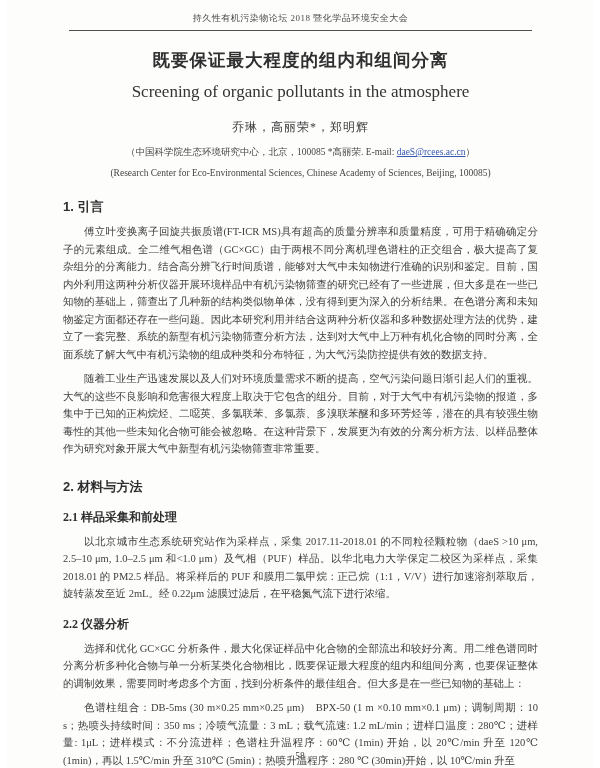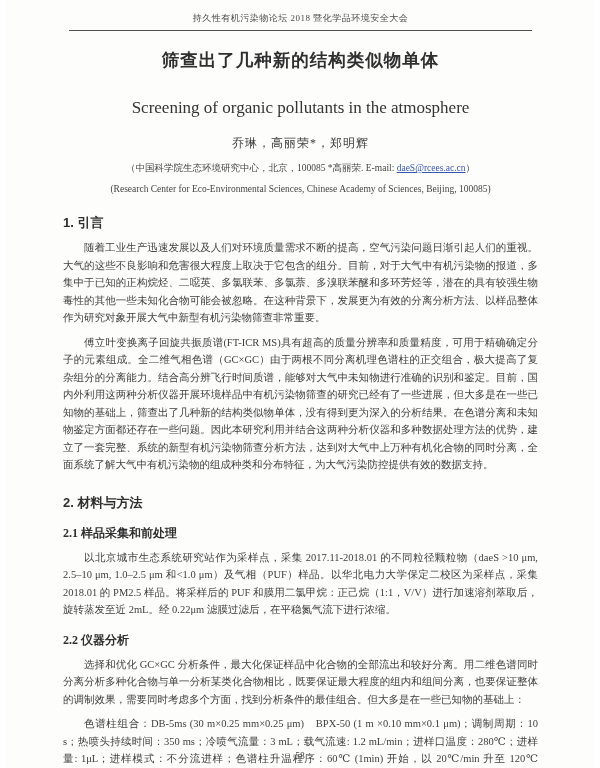--- a/index.html
+++ b/index.html
@@ -31,21 +31,21 @@
     margin-top: 17px;
     text-align: center;
     font-family: "Liberation Sans", "DejaVu Sans", sans-serif;
     font-size: 17.5px;
     font-weight: 700;
     color: #2f2f2f;
     letter-spacing: 1px;
   }
 
   .title-en {
-    margin-top: 26px;
+    margin-top: 10px;
     text-align: center;
     font-family: "Liberation Serif", "DejaVu Serif", serif;
     font-size: 17px;
     font-weight: 400;
     color: #343434;
   }
 
   .authors {
     margin-top: 17px;
     text-align: center;
@@ -97,37 +97,37 @@
 </style>
 </head>
 <body>
 
 <div class="page">
 
   <div class="running-head">
     <span>持久性有机污染物论坛 2018 暨化学品环境安全大会</span>
   </div>
 
-  <h1 class="title-zh">筛查出了几种新的结构类似物单体</h1>
+  <h1 class="title-zh">既要保证最大程度的组内和组间分离</h1>
 
   <h2 class="title-en">Screening of organic pollutants in the atmosphere</h2>
 
   <div class="authors">乔琳，高丽荣*，郑明辉</div>
 
   <div class="affil affil-zh">
     <span>（中国科学院生态环境研究中心，北京，100085 *高丽荣. E-mail: </span><a href="#" class="email-link">daeS@rcees.ac.cn</a><span>）</span>
   </div>
 
   <div class="affil affil-en">(Research Center for Eco-Environmental Sciences, Chinese Academy of Sciences, Beijing, 100085)</div>
 
   <h3 class="sec-h1">1. 引言</h3>
 
+  <p class="body-text">傅立叶变换离子回旋共振质谱(FT-ICR MS)具有超高的质量分辨率和质量精度，可用于精确确定分子的元素组成。全二维气相色谱（GC×GC）由于两根不同分离机理色谱柱的正交组合，极大提高了复杂组分的分离能力。结合高分辨飞行时间质谱，能够对大气中未知物进行准确的识别和鉴定。目前，国内外利用这两种分析仪器开展环境样品中有机污染物筛查的研究已经有了一些进展，但大多是在一些已知物的基础上，筛查出了几种新的结构类似物单体，没有得到更为深入的分析结果。在色谱分离和未知物鉴定方面都还存在一些问题。因此本研究利用并结合这两种分析仪器和多种数据处理方法的优势，建立了一套完整、系统的新型有机污染物筛查分析方法，达到对大气中上万种有机化合物的同时分离，全面系统了解大气中有机污染物的组成种类和分布特征，为大气污染防控提供有效的数据支持。</p>
+
   <p class="body-text">随着工业生产迅速发展以及人们对环境质量需求不断的提高，空气污染问题日渐引起人们的重视。大气的这些不良影响和危害很大程度上取决于它包含的组分。目前，对于大气中有机污染物的报道，多集中于已知的正构烷烃、二噁英、多氯联苯、多氯萘、多溴联苯醚和多环芳烃等，潜在的具有较强生物毒性的其他一些未知化合物可能会被忽略。在这种背景下，发展更为有效的分离分析方法、以样品整体作为研究对象开展大气中新型有机污染物筛查非常重要。</p>
-
-  <p class="body-text">傅立叶变换离子回旋共振质谱(FT-ICR MS)具有超高的质量分辨率和质量精度，可用于精确确定分子的元素组成。全二维气相色谱（GC×GC）由于两根不同分离机理色谱柱的正交组合，极大提高了复杂组分的分离能力。结合高分辨飞行时间质谱，能够对大气中未知物进行准确的识别和鉴定。目前，国内外利用这两种分析仪器开展环境样品中有机污染物筛查的研究已经有了一些进展，但大多是在一些已知物的基础上，筛查出了几种新的结构类似物单体，没有得到更为深入的分析结果。在色谱分离和未知物鉴定方面都还存在一些问题。因此本研究利用并结合这两种分析仪器和多种数据处理方法的优势，建立了一套完整、系统的新型有机污染物筛查分析方法，达到对大气中上万种有机化合物的同时分离，全面系统了解大气中有机污染物的组成种类和分布特征，为大气污染防控提供有效的数据支持。</p>
 
   <h3 class="sec-h1">2. 材料与方法</h3>
 
   <h4 class="sec-h2">2.1 样品采集和前处理</h4>
 
   <p class="body-text">以北京城市生态系统研究站作为采样点，采集 2017.11-2018.01 的不同粒径颗粒物（daeS &gt;10 μm, 2.5–10 μm, 1.0–2.5 μm 和&lt;1.0 μm）及气相（PUF）样品。以华北电力大学保定二校区为采样点，采集 2018.01 的 PM2.5 样品。将采样后的 PUF 和膜用二氯甲烷：正己烷（1:1，V/V）进行加速溶剂萃取后，旋转蒸发至近 2mL。经 0.22μm 滤膜过滤后，在平稳氮气流下进行浓缩。</p>
 
   <h4 class="sec-h2">2.2 仪器分析</h4>
 
   <p class="body-text">选择和优化 GC×GC 分析条件，最大化保证样品中化合物的全部流出和较好分离。用二维色谱同时分离分析多种化合物与单一分析某类化合物相比，既要保证最大程度的组内和组间分离，也要保证整体的调制效果，需要同时考虑多个方面，找到分析条件的最佳组合。但大多是在一些已知物的基础上：</p>

